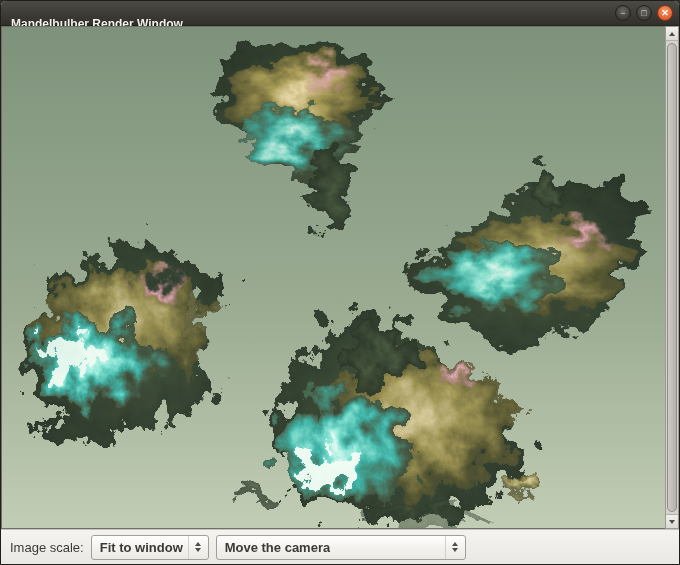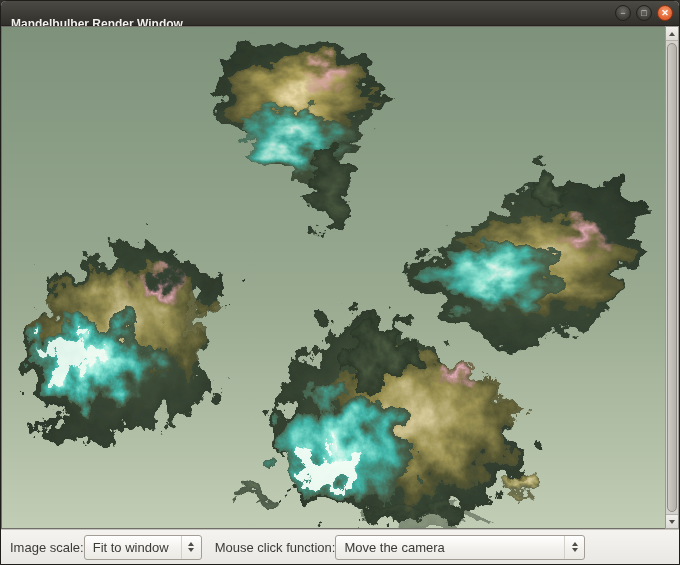--- a/index.html
+++ b/index.html
@@ -33,28 +33,28 @@
             background:linear-gradient(#f2f0ec,#dcdad4);border-bottom:1px solid #b3b0a9;}
   .sb-arrow.bottom{border-bottom:none;border-top:1px solid #b3b0a9;}
   .sb-track{flex:1;position:relative;padding:1px;}
   .sb-thumb{position:absolute;left:1px;right:1px;top:2px;bottom:2px;border-radius:5px;
             background:linear-gradient(90deg,#cfccc6,#b4b1aa);border:1px solid #8f8c85;}
   .tri{width:0;height:0;border-left:3.5px solid transparent;border-right:3.5px solid transparent;}
   .tri.up{border-bottom:4.5px solid #4f4d48;}
   .tri.down{border-top:4.5px solid #4f4d48;}
 
   
-  .statusbar{height:34px;flex:0 0 34px;display:flex;align-items:center;padding:0 9px;
+  .statusbar{height:34px;flex:0 0 34px;display:flex;align-items:center;gap:7px;padding:0 9px;
              background:linear-gradient(#f5f3f0,#eae8e4);border-top:1px solid #c7c4be;}
   .sb-label{font-size:13px;color:#3c3b38;white-space:nowrap;}
   .sb-label.second{margin-left:13px;}
   .combo{height:25px;box-sizing:border-box;display:flex;align-items:center;justify-content:space-between;
          border:1px solid #a29e96;border-radius:3px;cursor:default;
          background:linear-gradient(#ffffff,#f3f1ed 55%,#eceae5);
-         box-shadow:inset 0 1px 0 #fff;}
+         box-shadow:inset 0 1px 0 #fff;font-weight:bold;}
   .combo .value{font-size:13px;color:#39settings}
   .combo .value{font-size:13px;color:#3a3a37;padding-left:8px;white-space:nowrap;overflow:hidden;}
   .combo .spin{width:19px;flex:0 0 19px;display:flex;flex-direction:column;align-items:center;
                justify-content:center;gap:2px;border-left:1px solid #d4d1ca;height:100%;}
   .combo.c1{width:118px;}
   .combo.c2{width:250px;}
 </style>
 </head>
 <body>
 
@@ -174,21 +174,20 @@
   <div class="statusbar">
     <span class="sb-label">Image scale:</span>
     <div class="combo c1">
       <span class="value">Fit to window</span>
       <div class="spin">
         <div class="tri up"></div>
         <div class="tri down"></div>
       </div>
     </div>
 
-    <span class="sb-label second">Mouse click function:</span>
     <div class="combo c2">
       <span class="value">Move the camera</span>
       <div class="spin">
         <div class="tri up"></div>
         <div class="tri down"></div>
       </div>
     </div>
   </div>
 
 </div>

